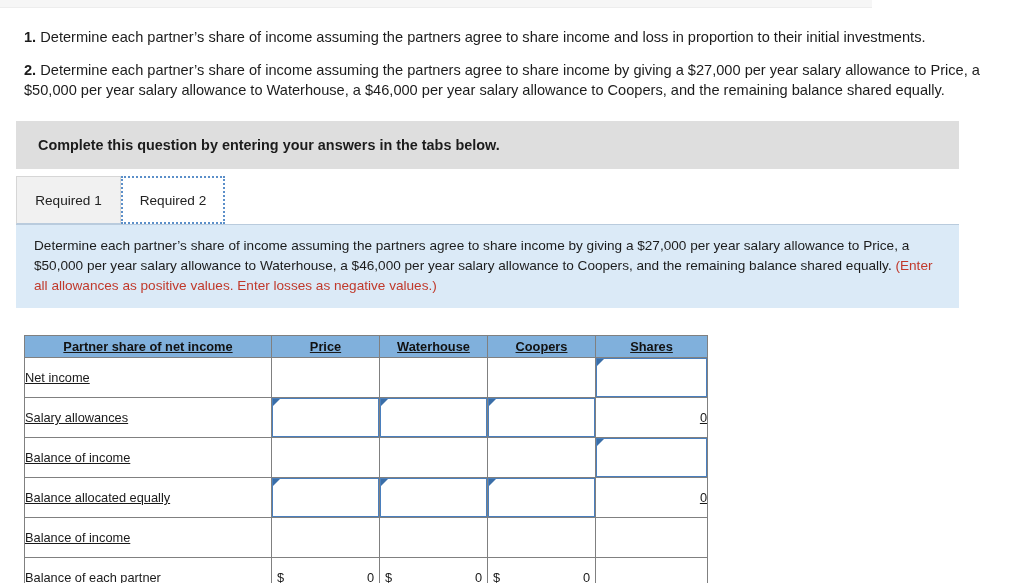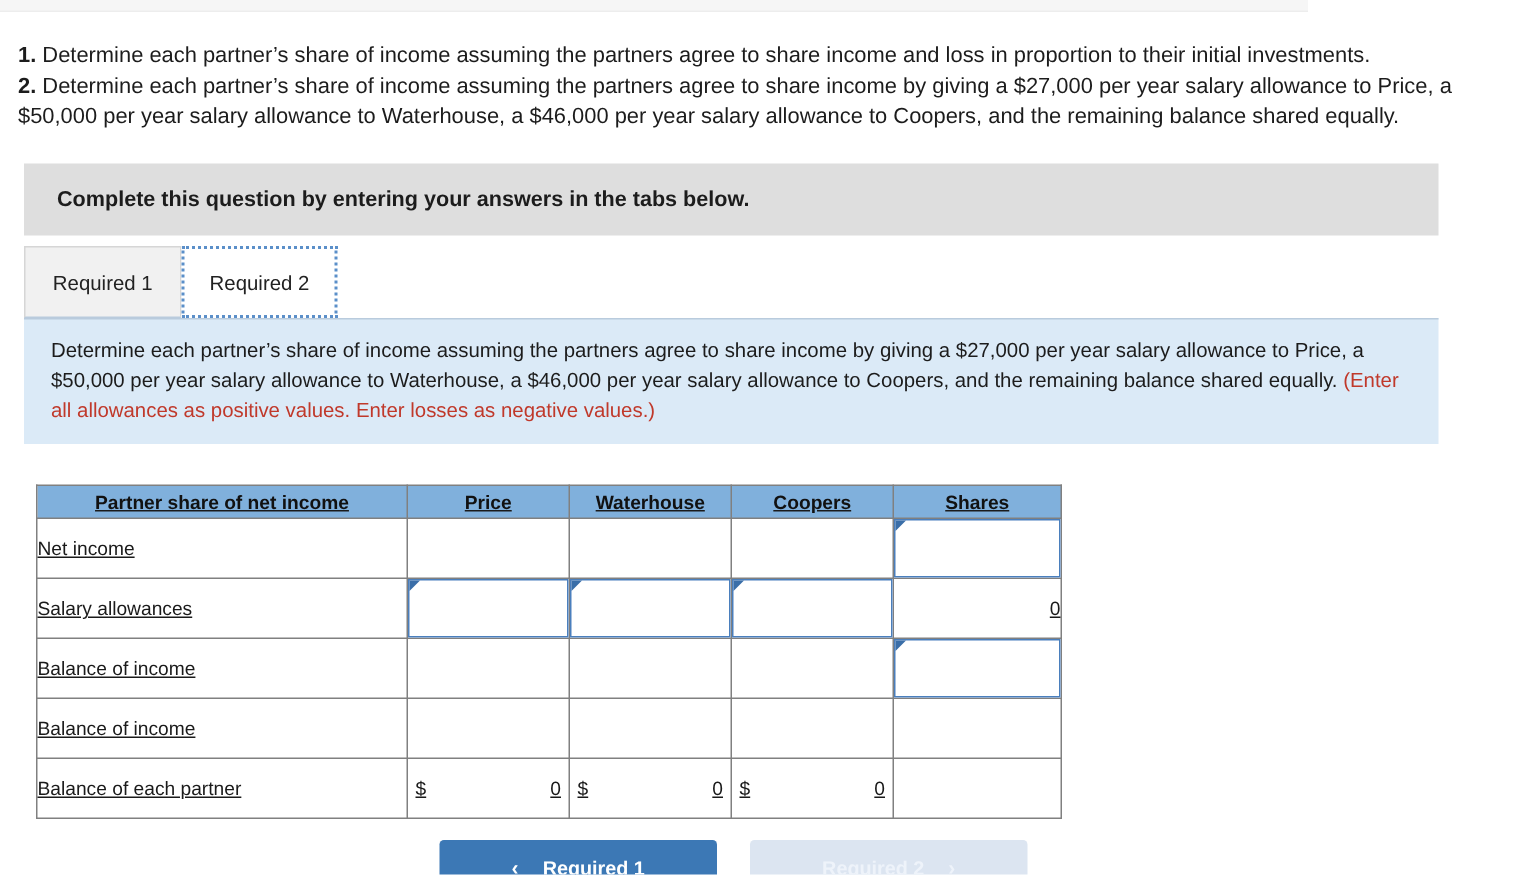--- a/index.html
+++ b/index.html
@@ -39,21 +39,21 @@
 
   
   .questions {
     margin-top: 20px;
     font-size: 14.6px;
     line-height: 1.42;
     color: #1c1c1c;
     max-width: 1002px;
   }
   .questions p {
-    margin: 0;
+    margin: 12px;
   }
   .q-num {
     font-weight: bold;
   }
 
   
   .complete-banner {
     margin-top: 20px;
     margin-left: 4px;
     width: 943px;
@@ -295,20 +295,33 @@
           <tr>
             <td class="label">Balance of income</td>
             <td class="cell"></td>
             <td class="cell"></td>
             <td class="cell"></td>
             <td class="cell">
               <div class="inputbox"></div>
             </td>
           </tr>
           <tr>
+            <td class="label">Balance allocated equally</td>
+            <td class="cell">
+              <div class="inputbox"></div>
+            </td>
+            <td class="cell">
+              <div class="inputbox"></div>
+            </td>
+            <td class="cell">
+              <div class="inputbox"></div>
+            </td>
+            <td class="cell ruled-bottom">0</td>
+          </tr>
+          <tr>
             <td class="label">Balance of income</td>
             <td class="cell"></td>
             <td class="cell"></td>
             <td class="cell"></td>
             <td class="cell"></td>
           </tr>
           <tr>
             <td class="label">Balance of each partner</td>
             <td class="cell money ruled-top ruled-bottom">
               <div class="money-inner">

